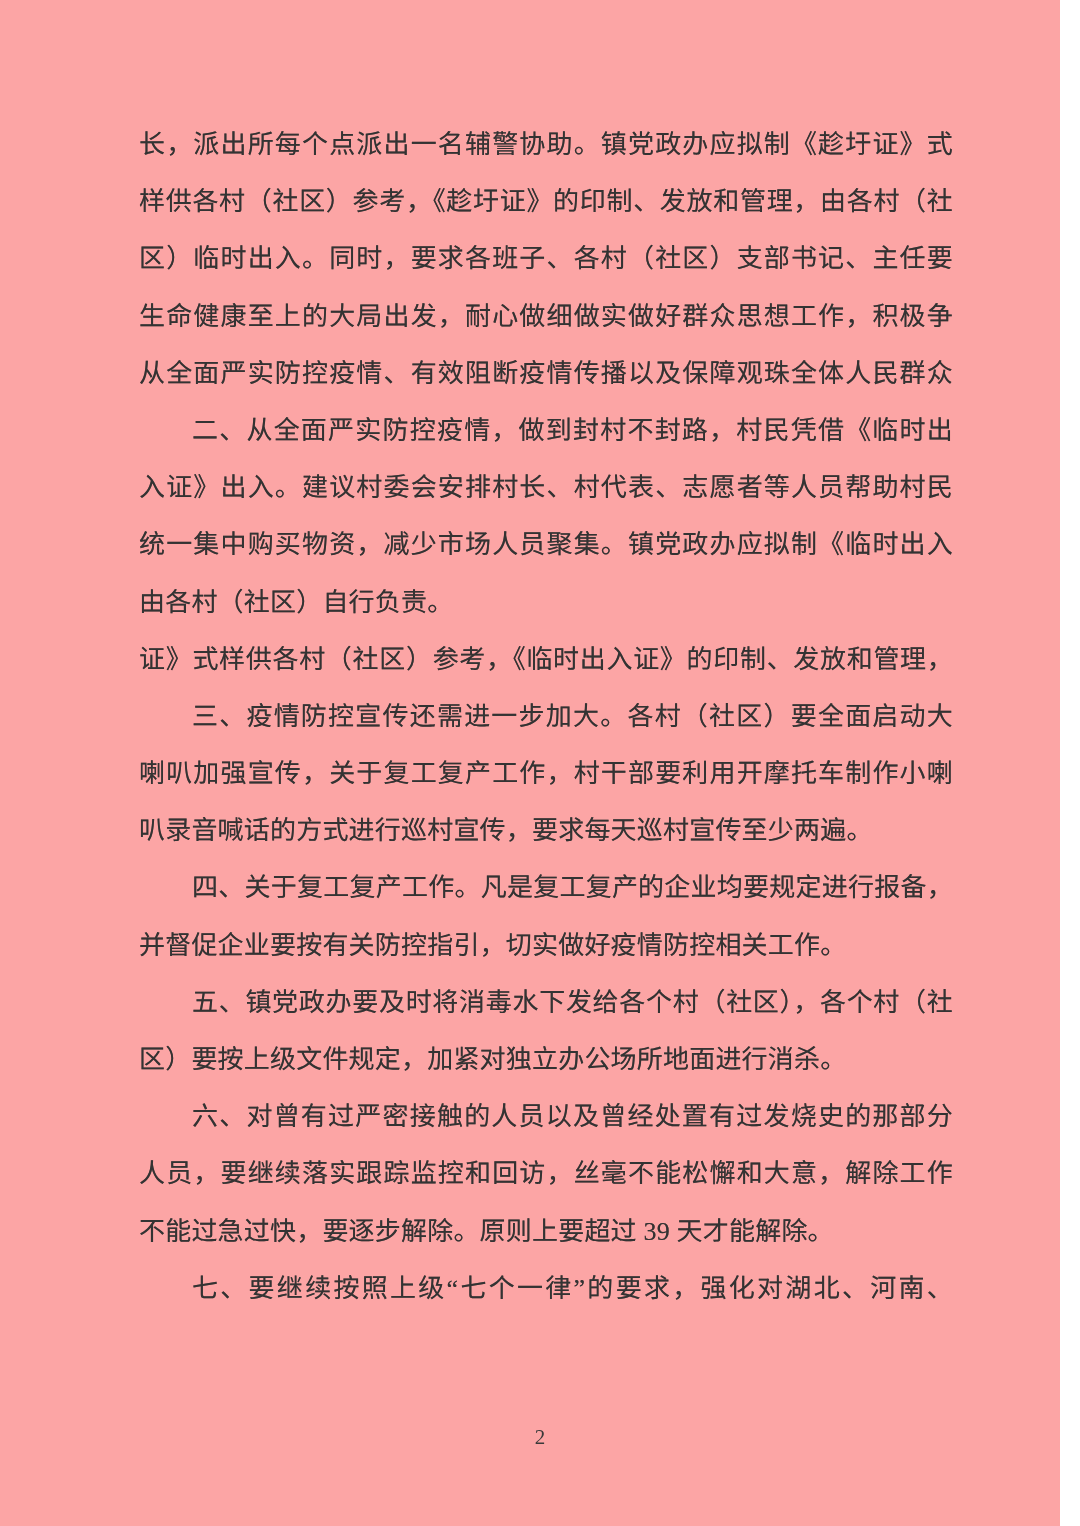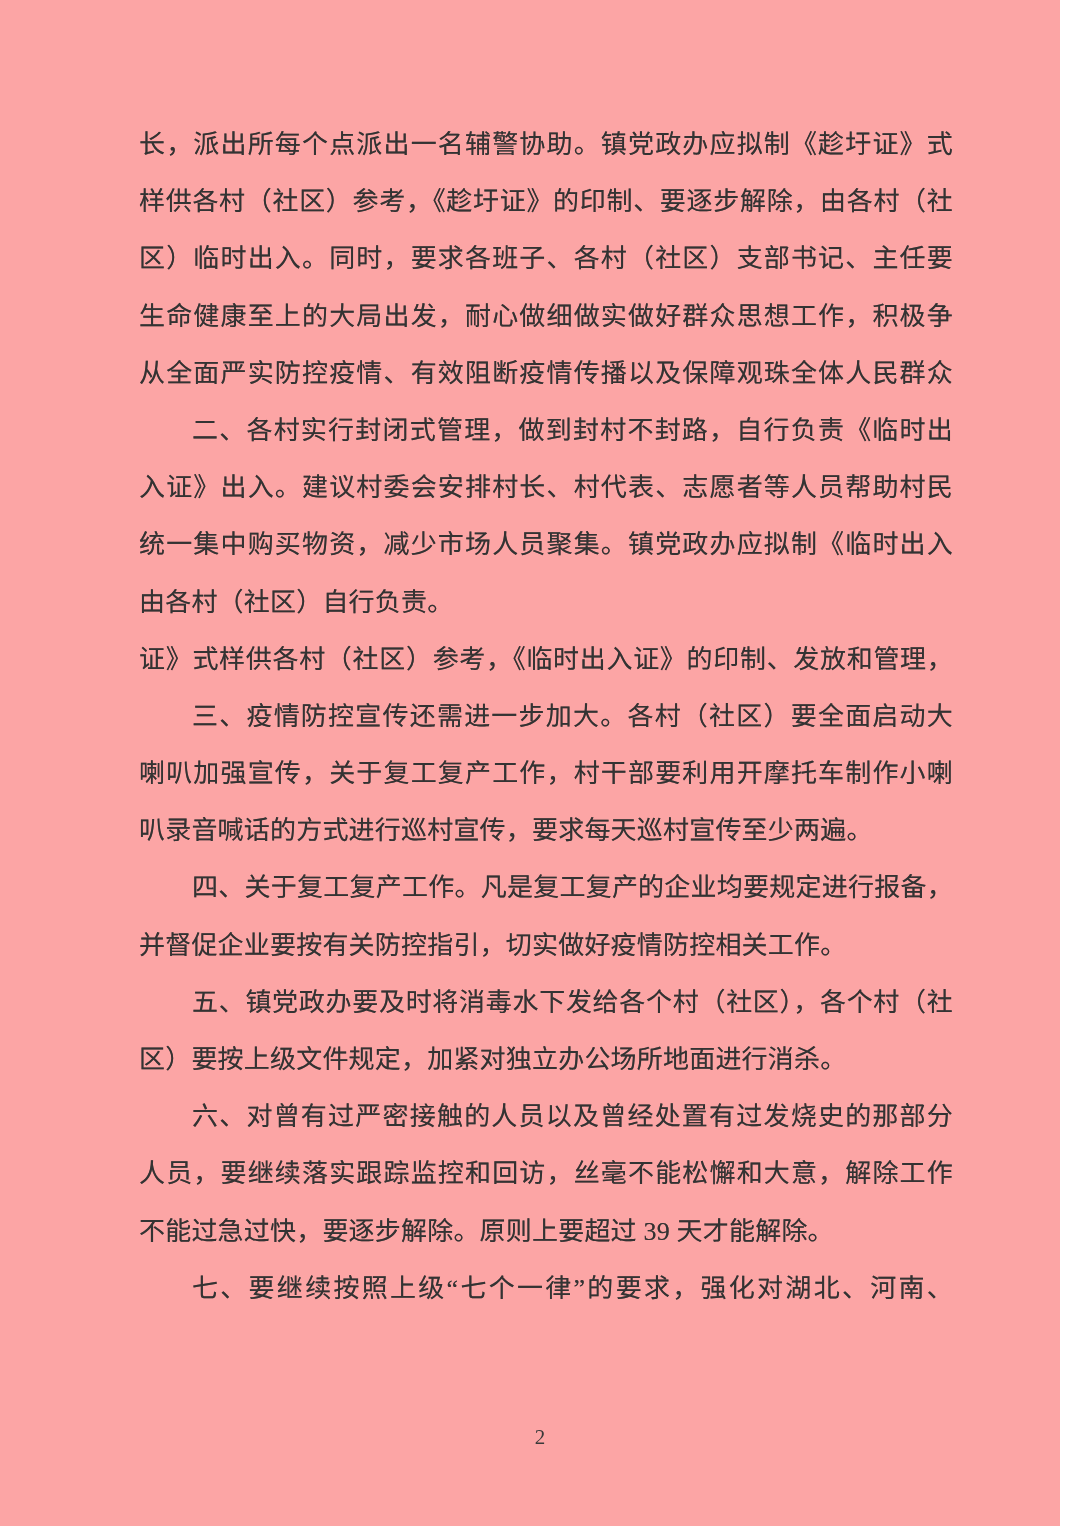--- a/index.html
+++ b/index.html
@@ -53,28 +53,28 @@
   }
 </style>
 </head>
 <body>
 
 <div class="page">
   <div class="text-block">
 
     <div class="para">
       <div class="line j">长，派出所每个点派出一名辅警协助。镇党政办应拟制《趁圩证》式</div>
-      <div class="line j">样供各村（社区）参考，《趁圩证》的印制、要逐步解除，由各村（社</div>
+      <div class="line j">样供各村（社区）参考，《趁圩证》的印制、发放和管理，由各村（社</div>
       <div class="line j">区）临时出入。同时，要求各班子、各村（社区）支部书记、主任要</div>
       <div class="line j">生命健康至上的大局出发，耐心做细做实做好群众思想工作，积极争</div>
       <div class="line j">从全面严实防控疫情、有效阻断疫情传播以及保障观珠全体人民群众</div>
     </div>
 
     <div class="para">
-      <div class="line j ind">二、各村实行封闭式管理，做到封村不封路，自行负责《临时出</div>
+      <div class="line j ind">二、从全面严实防控疫情，做到封村不封路，村民凭借《临时出</div>
       <div class="line j">入证》出入。建议村委会安排村长、村代表、志愿者等人员帮助村民</div>
       <div class="line j">统一集中购买物资，减少市场人员聚集。镇党政办应拟制《临时出入</div>
       <div class="line">由各村（社区）自行负责。</div>
       <div class="line j">证》式样供各村（社区）参考，《临时出入证》的印制、发放和管理，</div>
     </div>
 
     <div class="para">
       <div class="line j ind">三、疫情防控宣传还需进一步加大。各村（社区）要全面启动大</div>
       <div class="line j">喇叭加强宣传，关于复工复产工作，村干部要利用开摩托车制作小喇</div>
       <div class="line">叭录音喊话的方式进行巡村宣传，要求每天巡村宣传至少两遍。</div>

